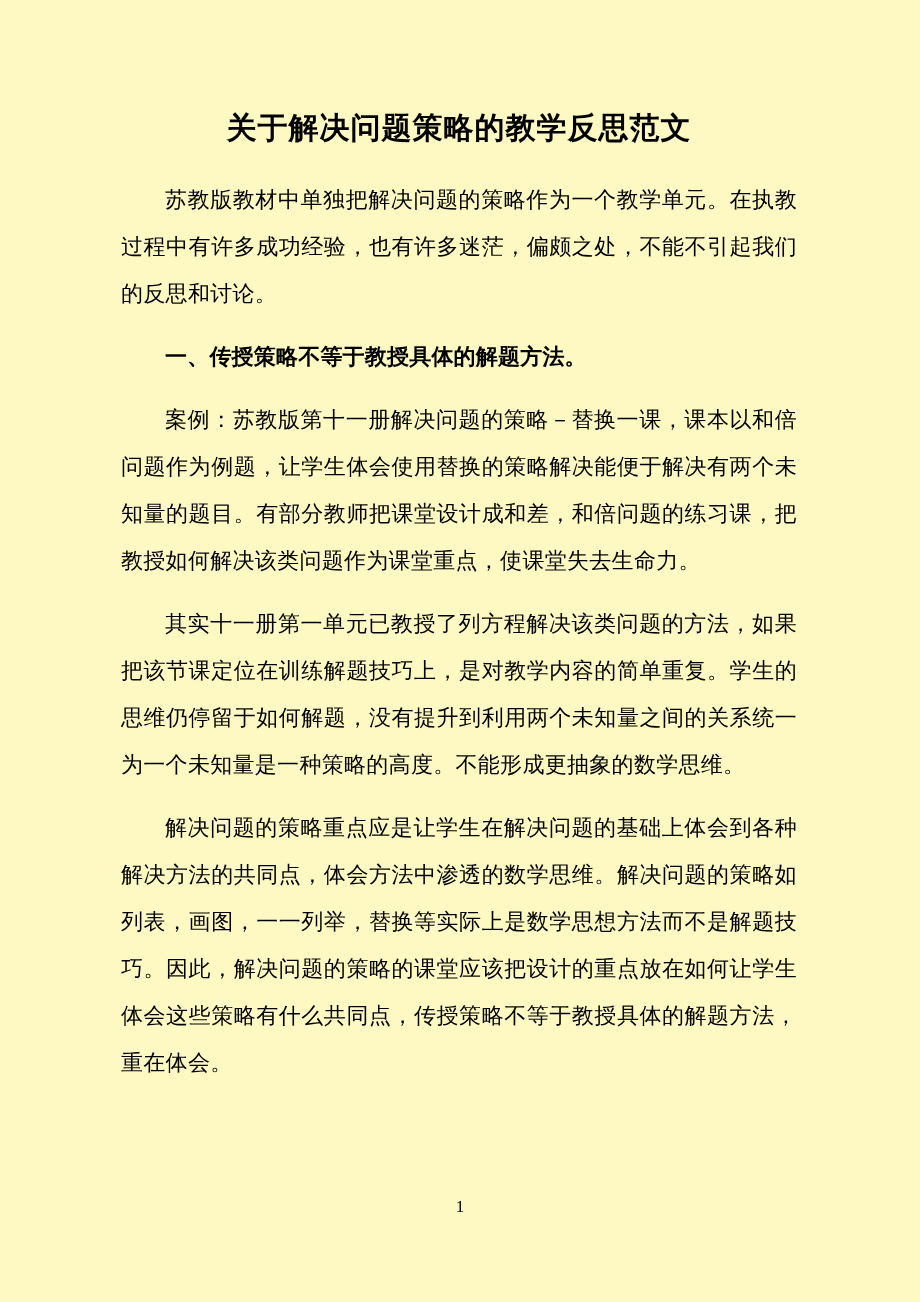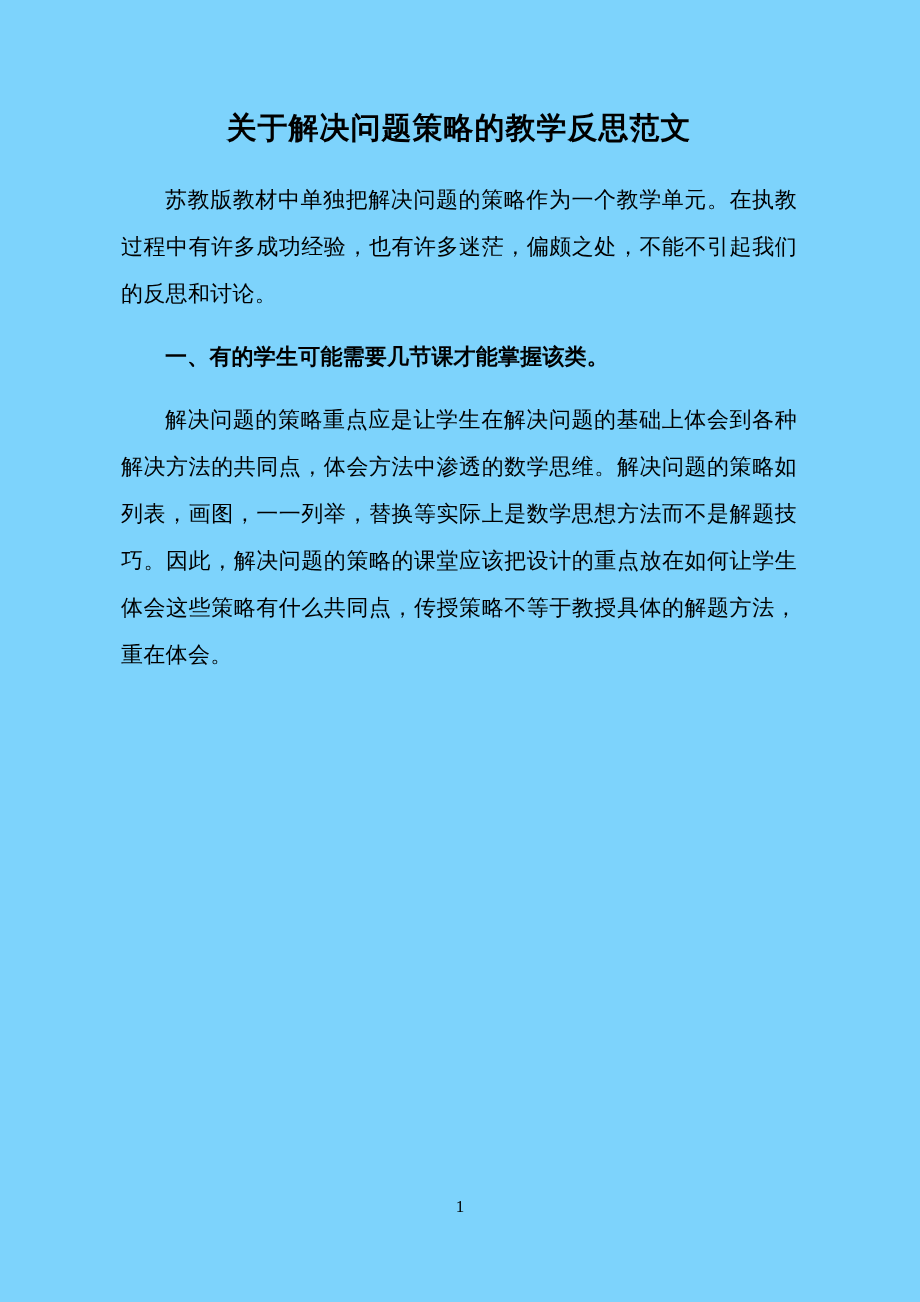--- a/index.html
+++ b/index.html
@@ -5,21 +5,21 @@
   html, body {
     margin: 0;
     padding: 0;
     background: #888;
   }
   .page {
     position: relative;
     width: 920px;
     height: 1302px;
     margin: 0 auto;
-    background: #7dd3fc;
+    background: #fef9c3;
     color: #000000;
     overflow: hidden;
     box-sizing: border-box;
   }
   .content {
     position: absolute;
     top: 106px;
     left: 121px;
     width: 676px;
   }
@@ -60,22 +60,24 @@
 </style>
 </head>
 <body>
 
 <div class="page">
   <div class="content">
     <h1 class="doc-title">关于解决问题策略的教学反思范文</h1>
 
     <p class="para">苏教版教材中单独把解决问题的策略作为一个教学单元。在执教过程中有许多成功经验，也有许多迷茫，偏颇之处，不能不引起我们的反思和讨论。</p>
 
-    <p class="para heading">一、有的学生可能需要几节课才能掌握该类。</p>
+    <p class="para heading">一、传授策略不等于教授具体的解题方法。</p>
 
+    <p class="para">案例：苏教版第十一册解决问题的策略－替换一课，课本以和倍问题作为例题，让学生体会使用替换的策略解决能便于解决有两个未知量的题目。有部分教师把课堂设计成和差，和倍问题的练习课，把教授如何解决该类问题作为课堂重点，使课堂失去生命力。</p>
 
+    <p class="para">其实十一册第一单元已教授了列方程解决该类问题的方法，如果把该节课定位在训练解题技巧上，是对教学内容的简单重复。学生的思维仍停留于如何解题，没有提升到利用两个未知量之间的关系统一为一个未知量是一种策略的高度。不能形成更抽象的数学思维。</p>
 
     <p class="para">解决问题的策略重点应是让学生在解决问题的基础上体会到各种解决方法的共同点，体会方法中渗透的数学思维。解决问题的策略如列表，画图，一一列举，替换等实际上是数学思想方法而不是解题技巧。因此，解决问题的策略的课堂应该把设计的重点放在如何让学生体会这些策略有什么共同点，传授策略不等于教授具体的解题方法，重在体会。</p>
 
   </div>
 
   <div class="page-number">1</div>
 </div>
 
 </body></html>

